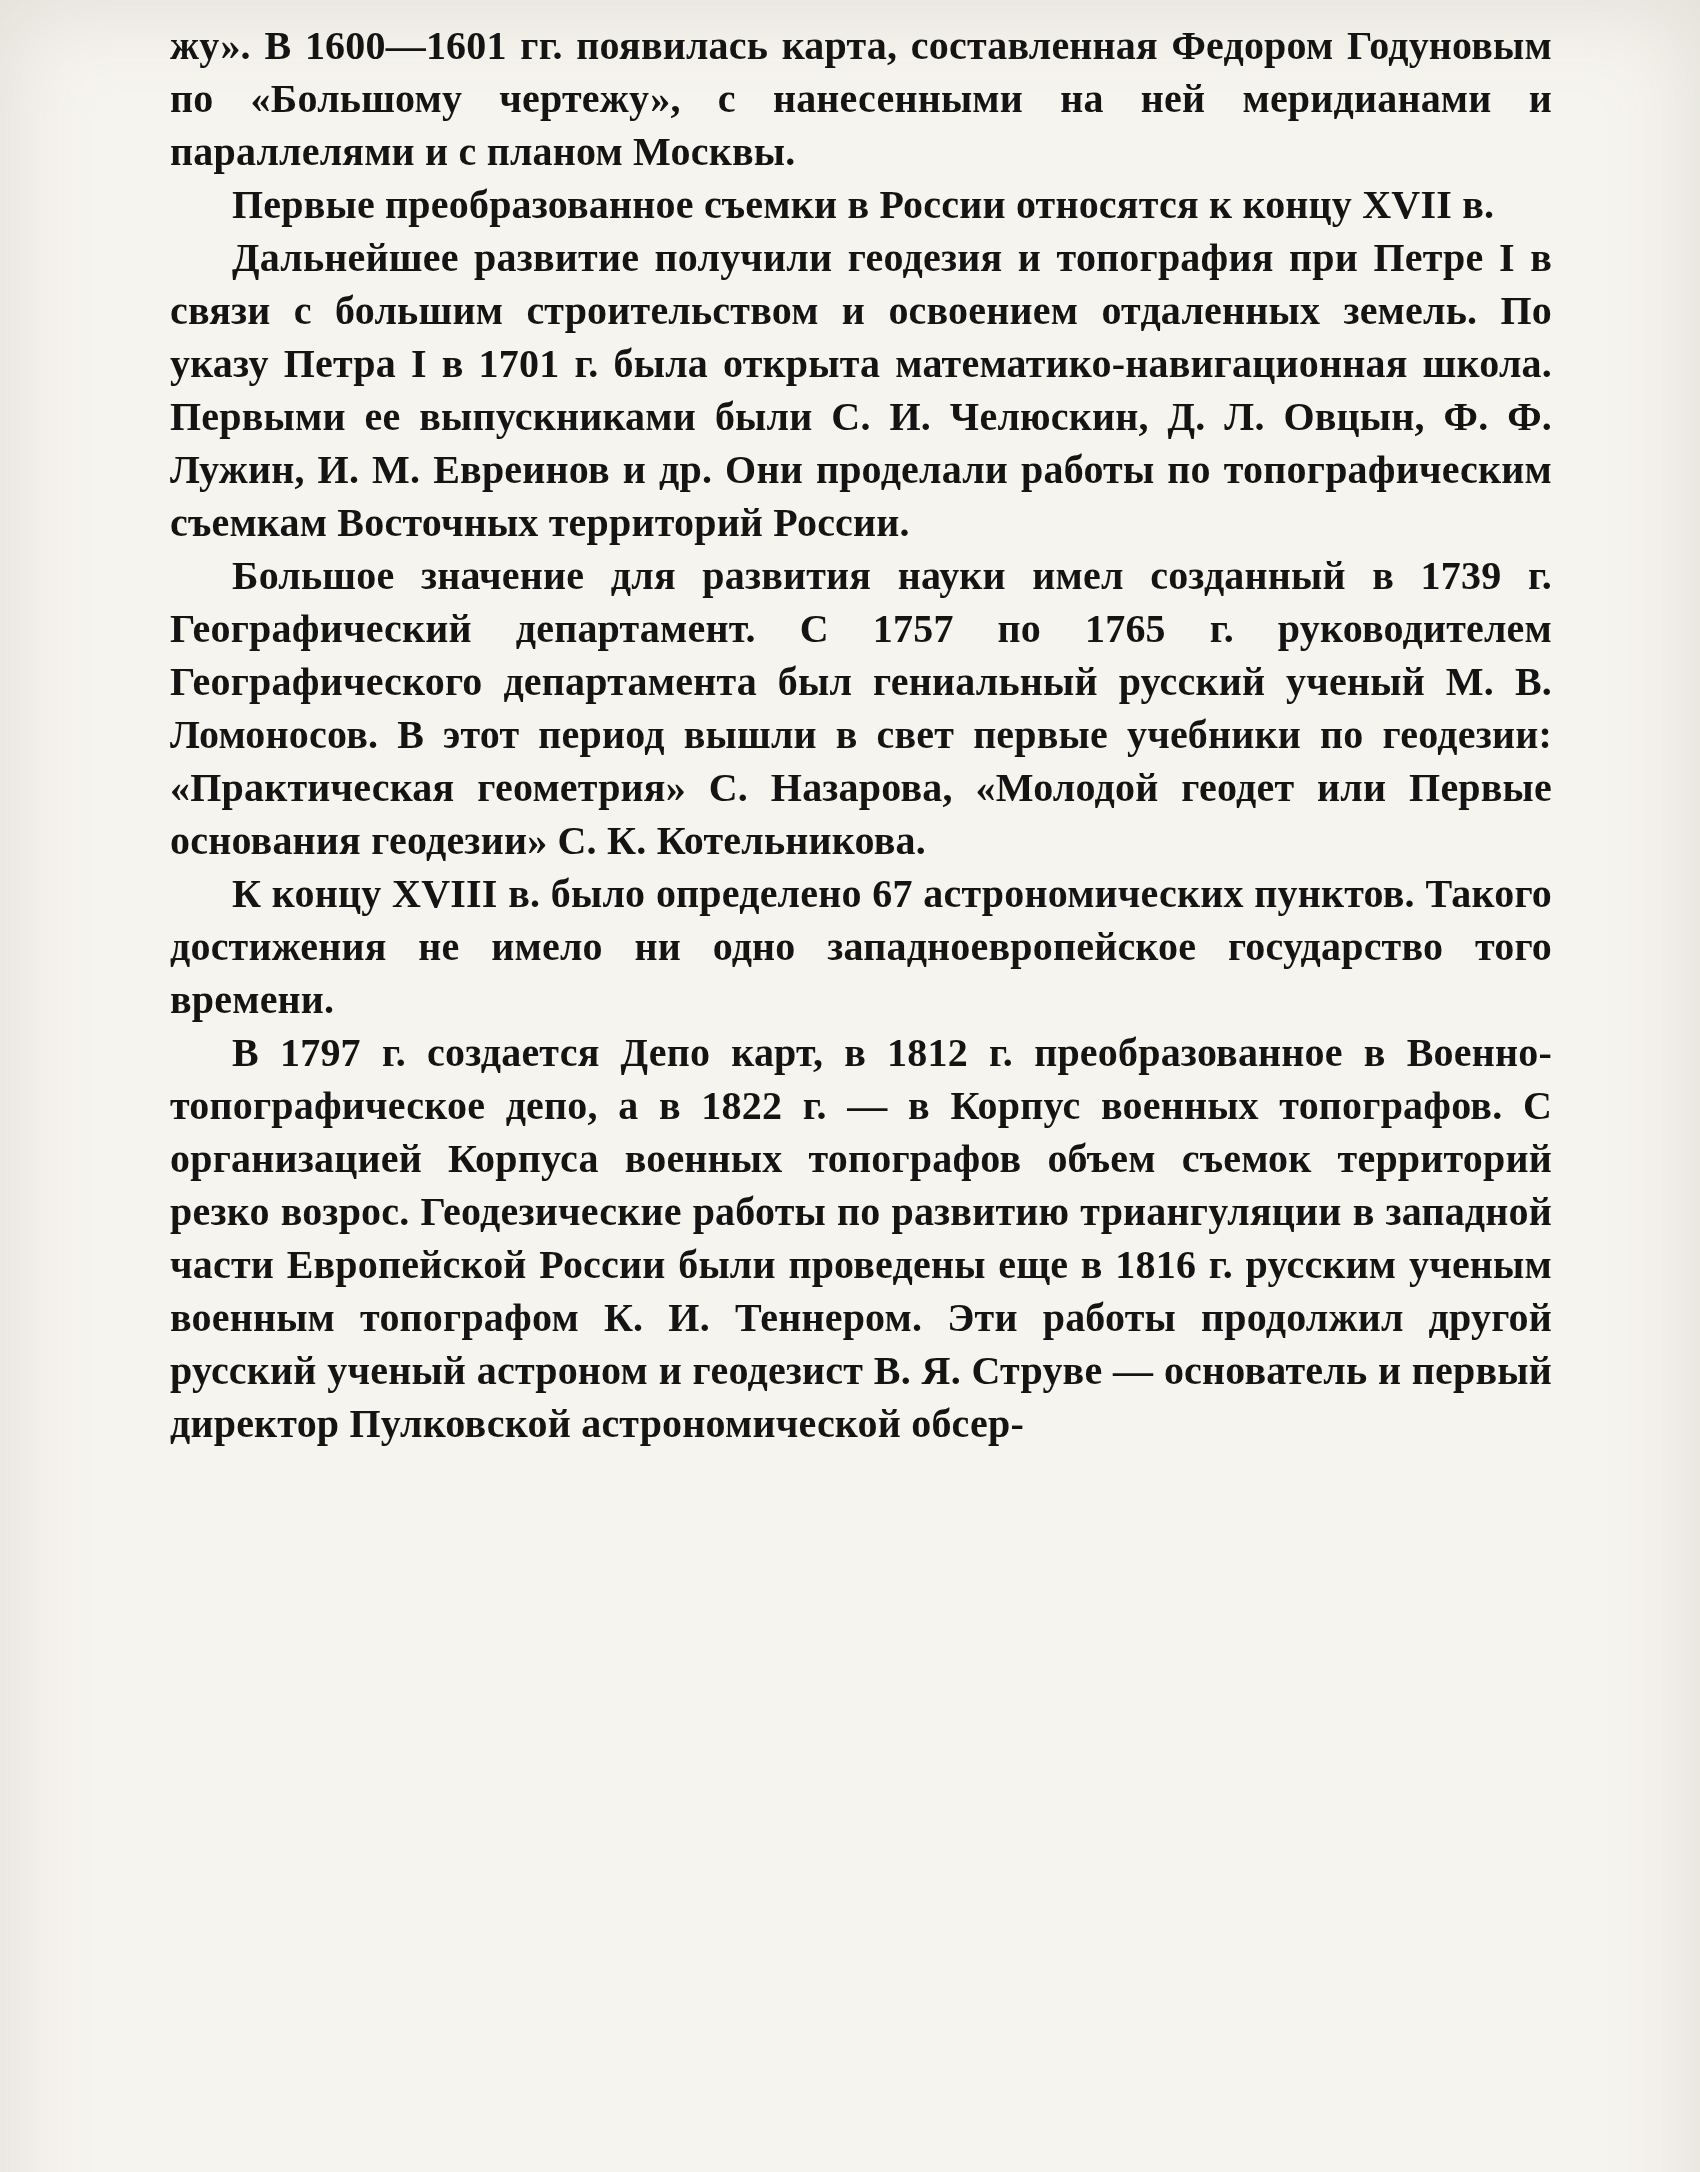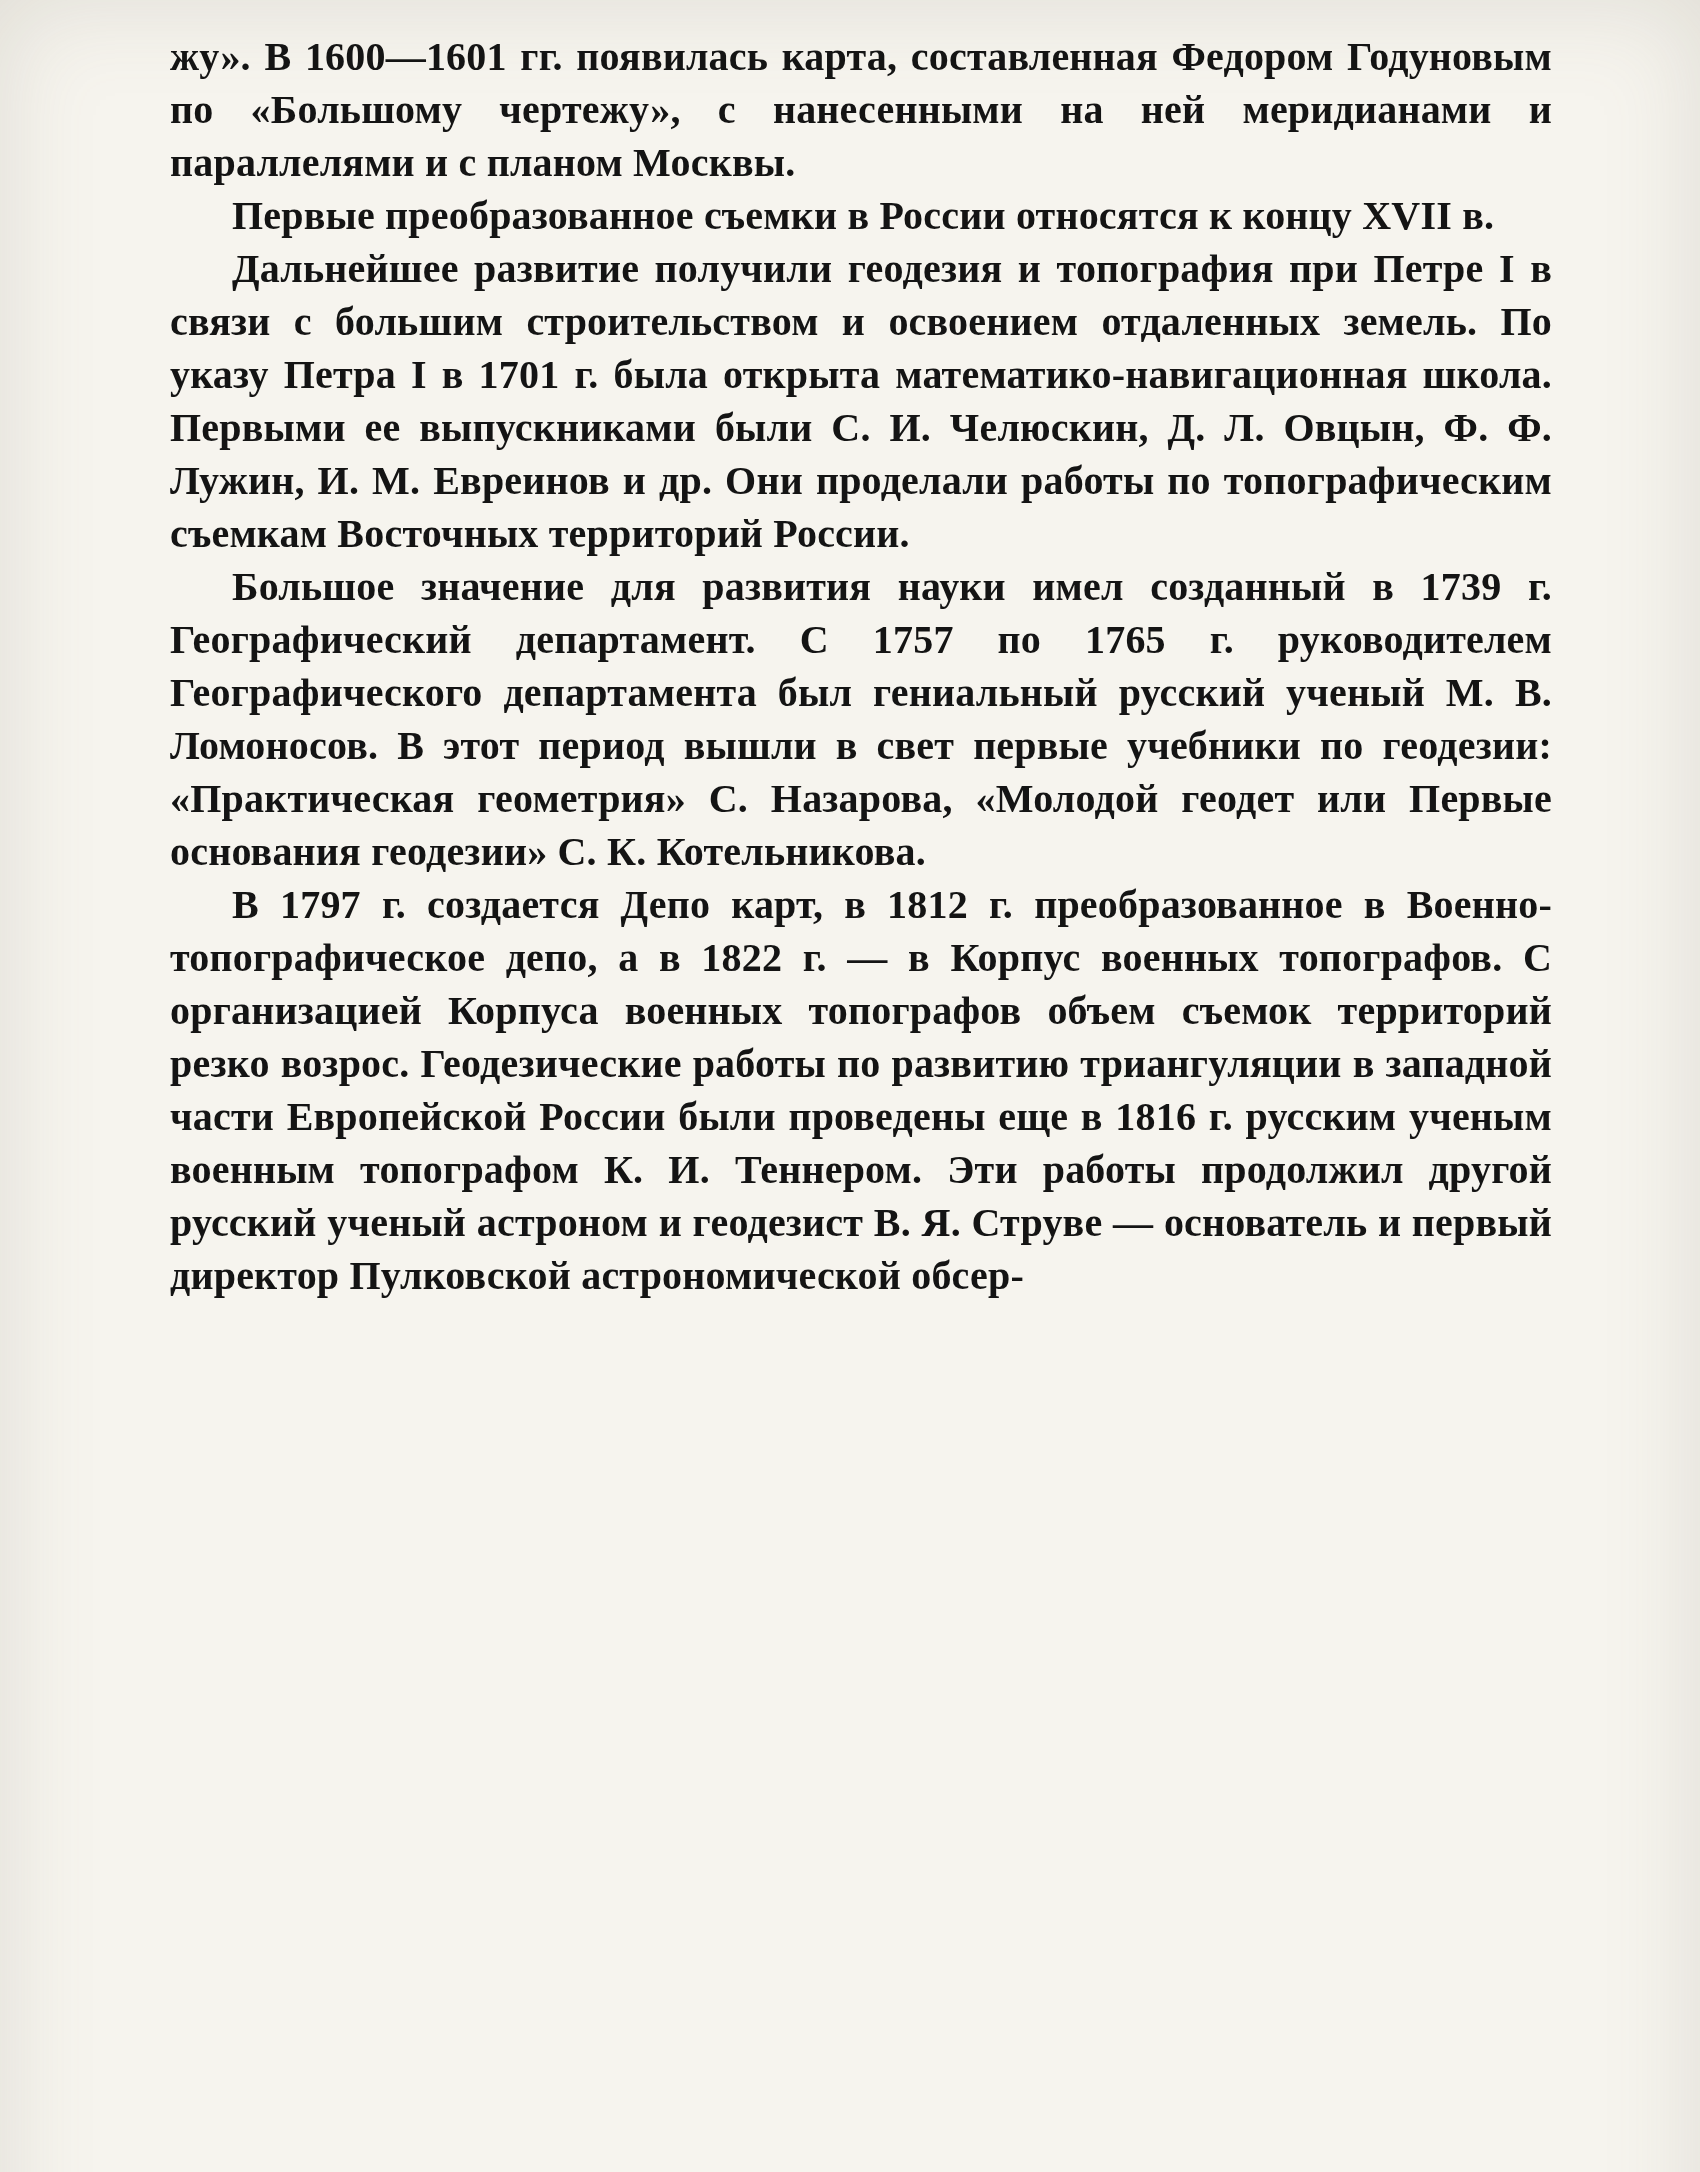--- a/index.html
+++ b/index.html
@@ -17,21 +17,21 @@
   .scan {
     position: relative;
     width: 1700px;
     height: 2544px;
     background: #f6f4ee;
     box-shadow: inset 0 0 96px rgba(120,115,100,0.18);
   }
   .text-block {
     position: absolute;
     left: 170px;
-    top: 30px;
+    top: 19px;
     width: 1382px;
   }
   .para {
     margin: 0;
     padding: 0;
     font-size: 40px;
     line-height: 53px;
     font-weight: 700;
     letter-spacing: 0.2px;
     text-align: justify;
@@ -44,17 +44,18 @@
 </head>
 <body>
 
 <div class="scan">
 
   <main class="text-block">
     <p class="para">жу». В 1600—1601 гг. появилась карта, составленная Федором Годуновым по «Большому чертежу», с нанесенными на ней меридианами и параллелями и с планом Москвы.</p>
     <p class="para indent">Первые преобразованное съемки в России относятся к концу XVII в.</p>
     <p class="para indent">Дальнейшее развитие получили геодезия и топография при Петре I в связи с большим строительством и освоением отдаленных земель. По указу Петра I в 1701 г. была открыта математико-навигационная школа. Первыми ее выпускниками были С. И. Челюскин, Д. Л. Овцын, Ф. Ф. Лужин, И. М. Евреинов и др. Они проделали работы по топографическим съемкам Восточных территорий России.</p>
     <p class="para indent">Большое значение для развития науки имел созданный в 1739 г. Географический департамент. С 1757 по 1765 г. руководителем Географического департамента был гениальный русский ученый М. В. Ломоносов. В этот период вышли в свет первые учебники по геодезии: «Практическая геометрия» С. Назарова, «Молодой геодет или Первые основания геодезии» С. К. Котельникова.</p>
+    <p class="para indent">К концу XVIII в. было определено 67 астрономических пунктов. Такого достижения не имело ни одно западноевропейское государство того времени.</p>
     <p class="para indent">В 1797 г. создается Депо карт, в 1812 г. преобразованное в Военно-топографическое депо, а в 1822 г. — в Корпус военных топографов. С организацией Корпуса военных топографов объем съемок территорий резко возрос. Геодезические работы по развитию триангуляции в западной части Европейской России были проведены еще в 1816 г. русским ученым военным топографом К. И. Теннером. Эти работы продолжил другой русский ученый астроном и геодезист В. Я. Струве — основатель и первый директор Пулковской астрономической обсер-</p>
   </main>
 
 </div>
 
 
 </body></html>

